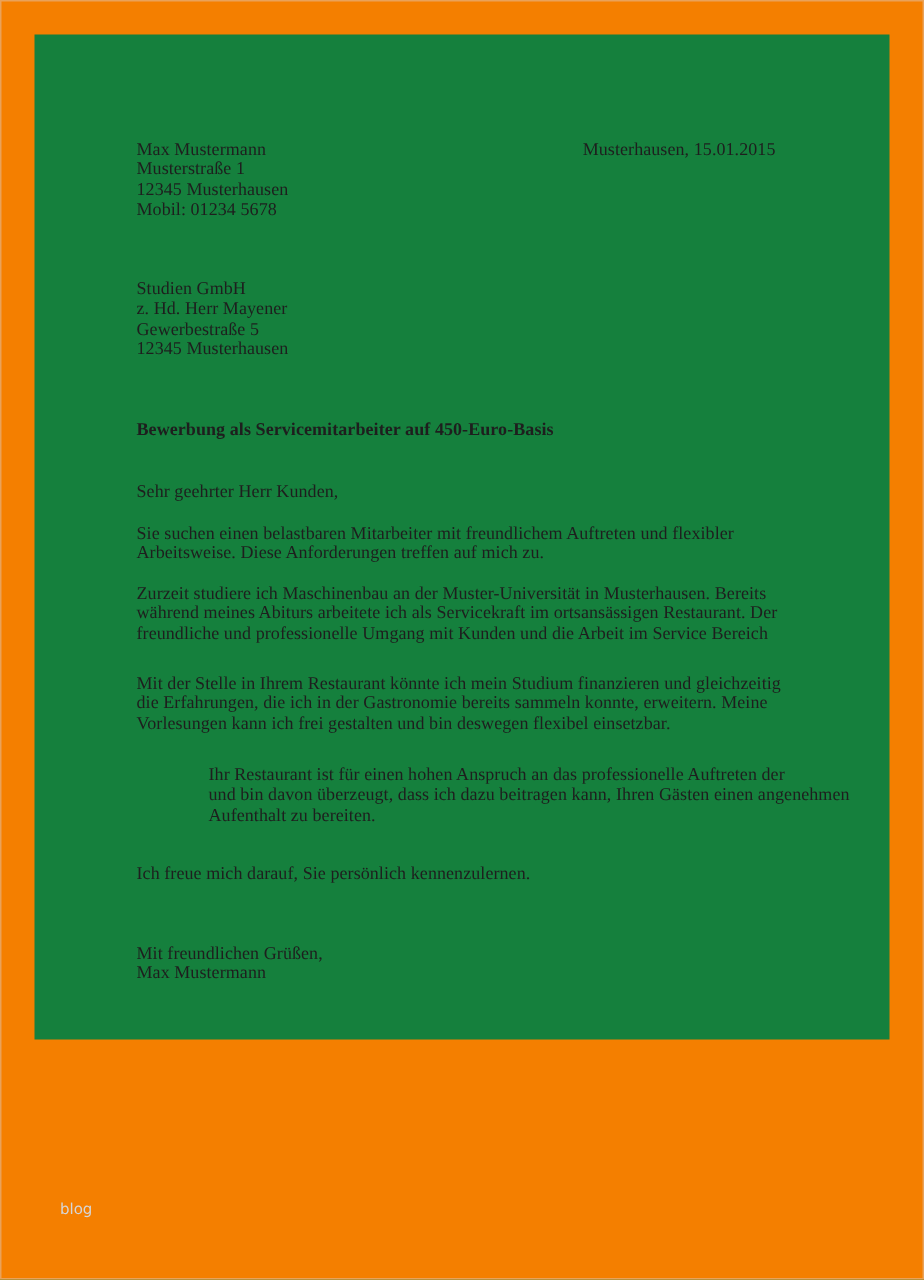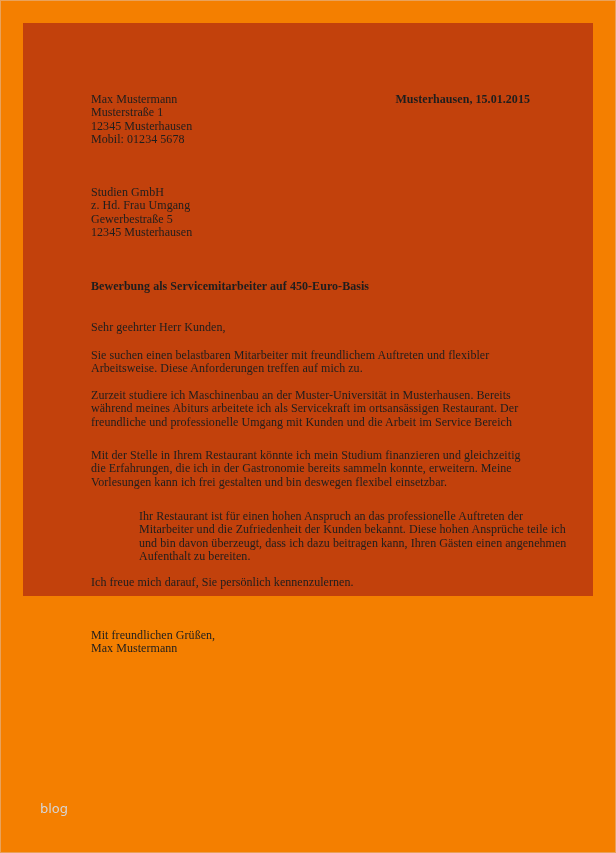--- a/index.html
+++ b/index.html
@@ -18,51 +18,51 @@
       position: absolute;
       inset: 0;
       border: 1px solid #e9a25a;
       pointer-events: none;
     }
     .page {
       position: absolute;
       left: 23px;
       top: 23px;
       width: 570px;
-      height: 573px;
-      background: #c2410c;
+      height: 670px;
+      background: #15803d;
       color: #1e1e1e;
     }
     .text {
       position: absolute;
       font-family: "Liberation Serif", "DejaVu Serif", serif;
       font-size: 12px;
       line-height: 13.4px;
       white-space: nowrap;
       letter-spacing: 0.05px;
     }
     .block { left: 68px; }
     .sender { top: 70px; }
-    .date { top: 70px; right: 63px; text-align: left; font-weight: bold; }
+    .date { top: 70px; right: 76px; text-align: left; }
     .recipient { top: 163px; }
     .subject { top: 257px; font-weight: bold; }
     .salutation { top: 298px; }
     .p1 { top: 326px; }
     .p2 { top: 366px; }
     .p3 { top: 426px; }
     .p4 { top: 487px; margin-left: 48px; }
     .p5 { top: 553px; }
     .closing { top: 594px; margin-top: 12px; }
     .line { display: block; }
     .watermark {
       position: absolute;
       left: 17px;
       top: 778px;
       font-family: "DejaVu Sans", sans-serif;
-      font-size: 13px;
+      font-size: 10px;
       color: #d6d6d6;
     }
   </style>
 </head>
 <body>
 
 <div class="frame-edge"></div>
 
 <div class="page">
 
@@ -70,21 +70,21 @@
     <span class="line">Max Mustermann</span>
     <span class="line">Musterstraße 1</span>
     <span class="line">12345 Musterhausen</span>
     <span class="line">Mobil: 01234 5678</span>
   </div>
 
   <div class="text date">Musterhausen, 15.01.2015</div>
 
   <div class="text block recipient">
     <span class="line">Studien GmbH</span>
-    <span class="line">z. Hd. Frau Umgang</span>
+    <span class="line">z. Hd. Herr Mayener</span>
     <span class="line">Gewerbestraße 5</span>
     <span class="line">12345 Musterhausen</span>
   </div>
 
   <div class="text block subject">Bewerbung als Servicemitarbeiter auf 450-Euro-Basis</div>
 
   <div class="text block salutation">Sehr geehrter Herr Kunden,</div>
 
   <div class="text block p1">
     <span class="line">Sie suchen einen belastbaren Mitarbeiter mit freundlichem Auftreten und flexibler</span>
@@ -98,21 +98,20 @@
   </div>
 
   <div class="text block p3">
     <span class="line">Mit der Stelle in Ihrem Restaurant könnte ich mein Studium finanzieren und gleichzeitig</span>
     <span class="line">die Erfahrungen, die ich in der Gastronomie bereits sammeln konnte, erweitern. Meine</span>
     <span class="line">Vorlesungen kann ich frei gestalten und bin deswegen flexibel einsetzbar.</span>
   </div>
 
   <div class="text block p4">
     <span class="line">Ihr Restaurant ist für einen hohen Anspruch an das professionelle Auftreten der</span>
-    <span class="line">Mitarbeiter und die Zufriedenheit der Kunden bekannt. Diese hohen Ansprüche teile ich</span>
     <span class="line">und bin davon überzeugt, dass ich dazu beitragen kann, Ihren Gästen einen angenehmen</span>
     <span class="line">Aufenthalt zu bereiten.</span>
   </div>
 
   <div class="text block p5">
     <span class="line">Ich freue mich darauf, Sie persönlich kennenzulernen.</span>
   </div>
 
   <div class="text block closing">
     <span class="line">Mit freundlichen Grüßen,</span>

